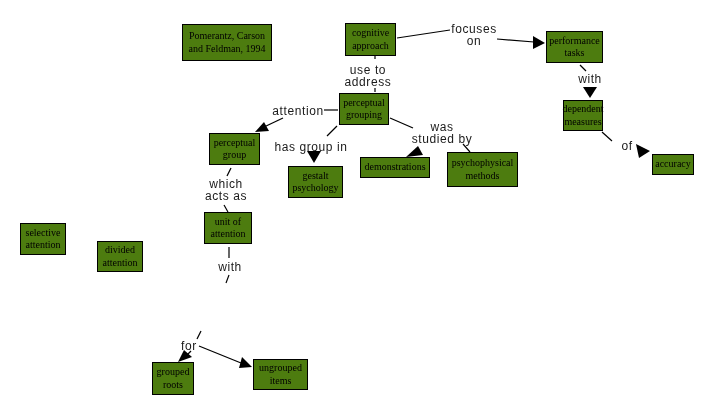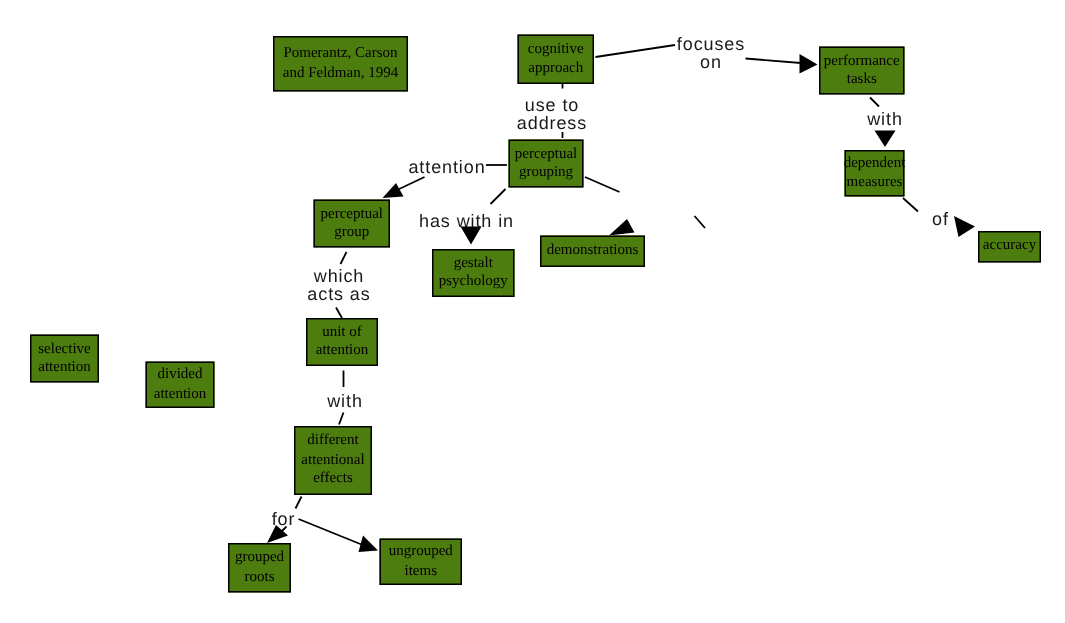--- a/index.html
+++ b/index.html
@@ -91,40 +91,41 @@
   <div class="node" style="left:563px;top:100px;width:40px;height:31px">dependent
 measures</div>
   <div class="node" style="left:652px;top:154px;width:42px;height:21px">accuracy</div>
   <div class="node" style="left:339px;top:93px;width:50px;height:32px">perceptual
 grouping</div>
   <div class="node" style="left:209px;top:133px;width:51px;height:32px">perceptual
 group</div>
   <div class="node" style="left:288px;top:166px;width:55px;height:32px">gestalt
 psychology</div>
   <div class="node" style="left:360px;top:157px;width:70px;height:21px">demonstrations</div>
+  <div class="node" style="left:447px;top:152px;width:71px;height:35px">psychophysical
+methods</div>
   <div class="node" style="left:204px;top:212px;width:48px;height:32px">unit of
 attention</div>
-  <div class="node" style="left:196px;top:284px;width:52px;height:46px">different
-attentional
-effects</div>
   <div class="node" style="left:152px;top:362px;width:42px;height:33px">grouped
 roots</div>
   <div class="node" style="left:253px;top:359px;width:55px;height:31px">ungrouped
 items</div>
   <div class="node" style="left:20px;top:223px;width:46px;height:32px">selective
 attention</div>
   <div class="node" style="left:97px;top:241px;width:46px;height:31px">divided
 attention</div>
 
   <div class="edge-label" style="left:474px;top:35px">focuses
 on</div>
   <div class="edge-label" style="left:368px;top:76px">use to
 address</div>
   <div class="edge-label" style="left:298px;top:111px">attention</div>
-  <div class="edge-label" style="left:311px;top:147px">has with in</div>
+  <div class="edge-label" style="left:311px;top:147px">has group in</div>
+  <div class="edge-label" style="left:442px;top:133px">was
+studied by</div>
   <div class="edge-label" style="left:226px;top:190px">which
 acts as</div>
   <div class="edge-label" style="left:590px;top:79px">with</div>
   <div class="edge-label" style="left:627px;top:146px">of</div>
   <div class="edge-label" style="left:230px;top:267px">with</div>
   <div class="edge-label" style="left:189px;top:346px">for</div>
 
 </div>
 
 </body></html>

